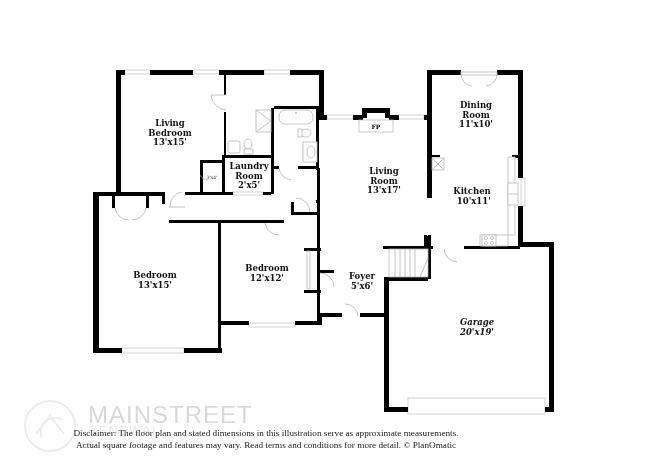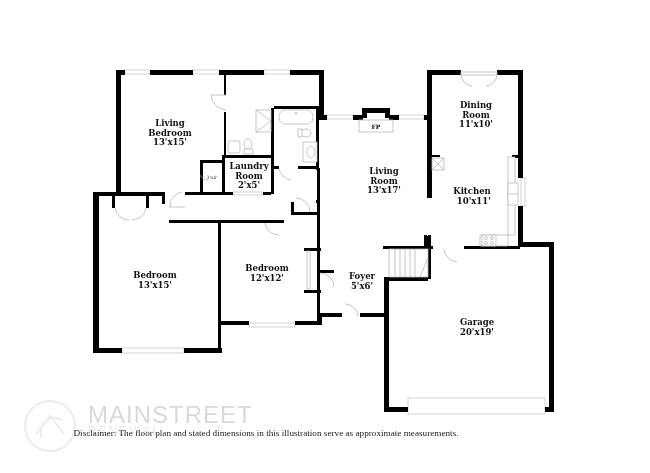--- a/index.html
+++ b/index.html
@@ -223,31 +223,32 @@
 <div class="room-label" style="left:267px; top:264px;">
   <div>Bedroom</div>
   <div class="dim">12'x12'</div>
 </div>
 
 <div class="room-label" style="left:362px; top:272px;">
   <div>Foyer</div>
   <div class="dim">5'x6'</div>
 </div>
 
-<div class="room-label" style="left:477px; top:318px;">
+<div class="room-label" style="left:477px; top:318px;font-style:italic;">
   <div>Garage</div>
   <div class="dim">20'x19'</div>
 </div>
 
 <div class="small-label" style="left:212px; top:175px;">3'x4'</div>
 <div class="fp-label" style="left:376px; top:123px;">FP</div>
 
 <svg class="watermark" width="56" height="56" viewBox="0 0 56 56">
   <circle cx="28" cy="28" r="25" fill="none" stroke="#999" stroke-width="2"></circle>
   <path d="M14 36 L28 18 L42 36" fill="none" stroke="#999" stroke-width="2"></path>
   <path d="M20 40 A14 14 0 0 1 40 22" fill="none" stroke="#999" stroke-width="2"></path>
 </svg>
 <div class="wm-text">MAINSTREET</div>
 <div class="wm-sub">RENEWAL</div>
 
 <div class="disclaimer">
   <div>Disclaimer: The floor plan and stated dimensions in this illustration serve as approximate measurements.</div>
+  <div>Actual square footage and features may vary. Read terms and conditions for more detail. © PlanOmatic</div>
 </div>
 
 </body></html>

